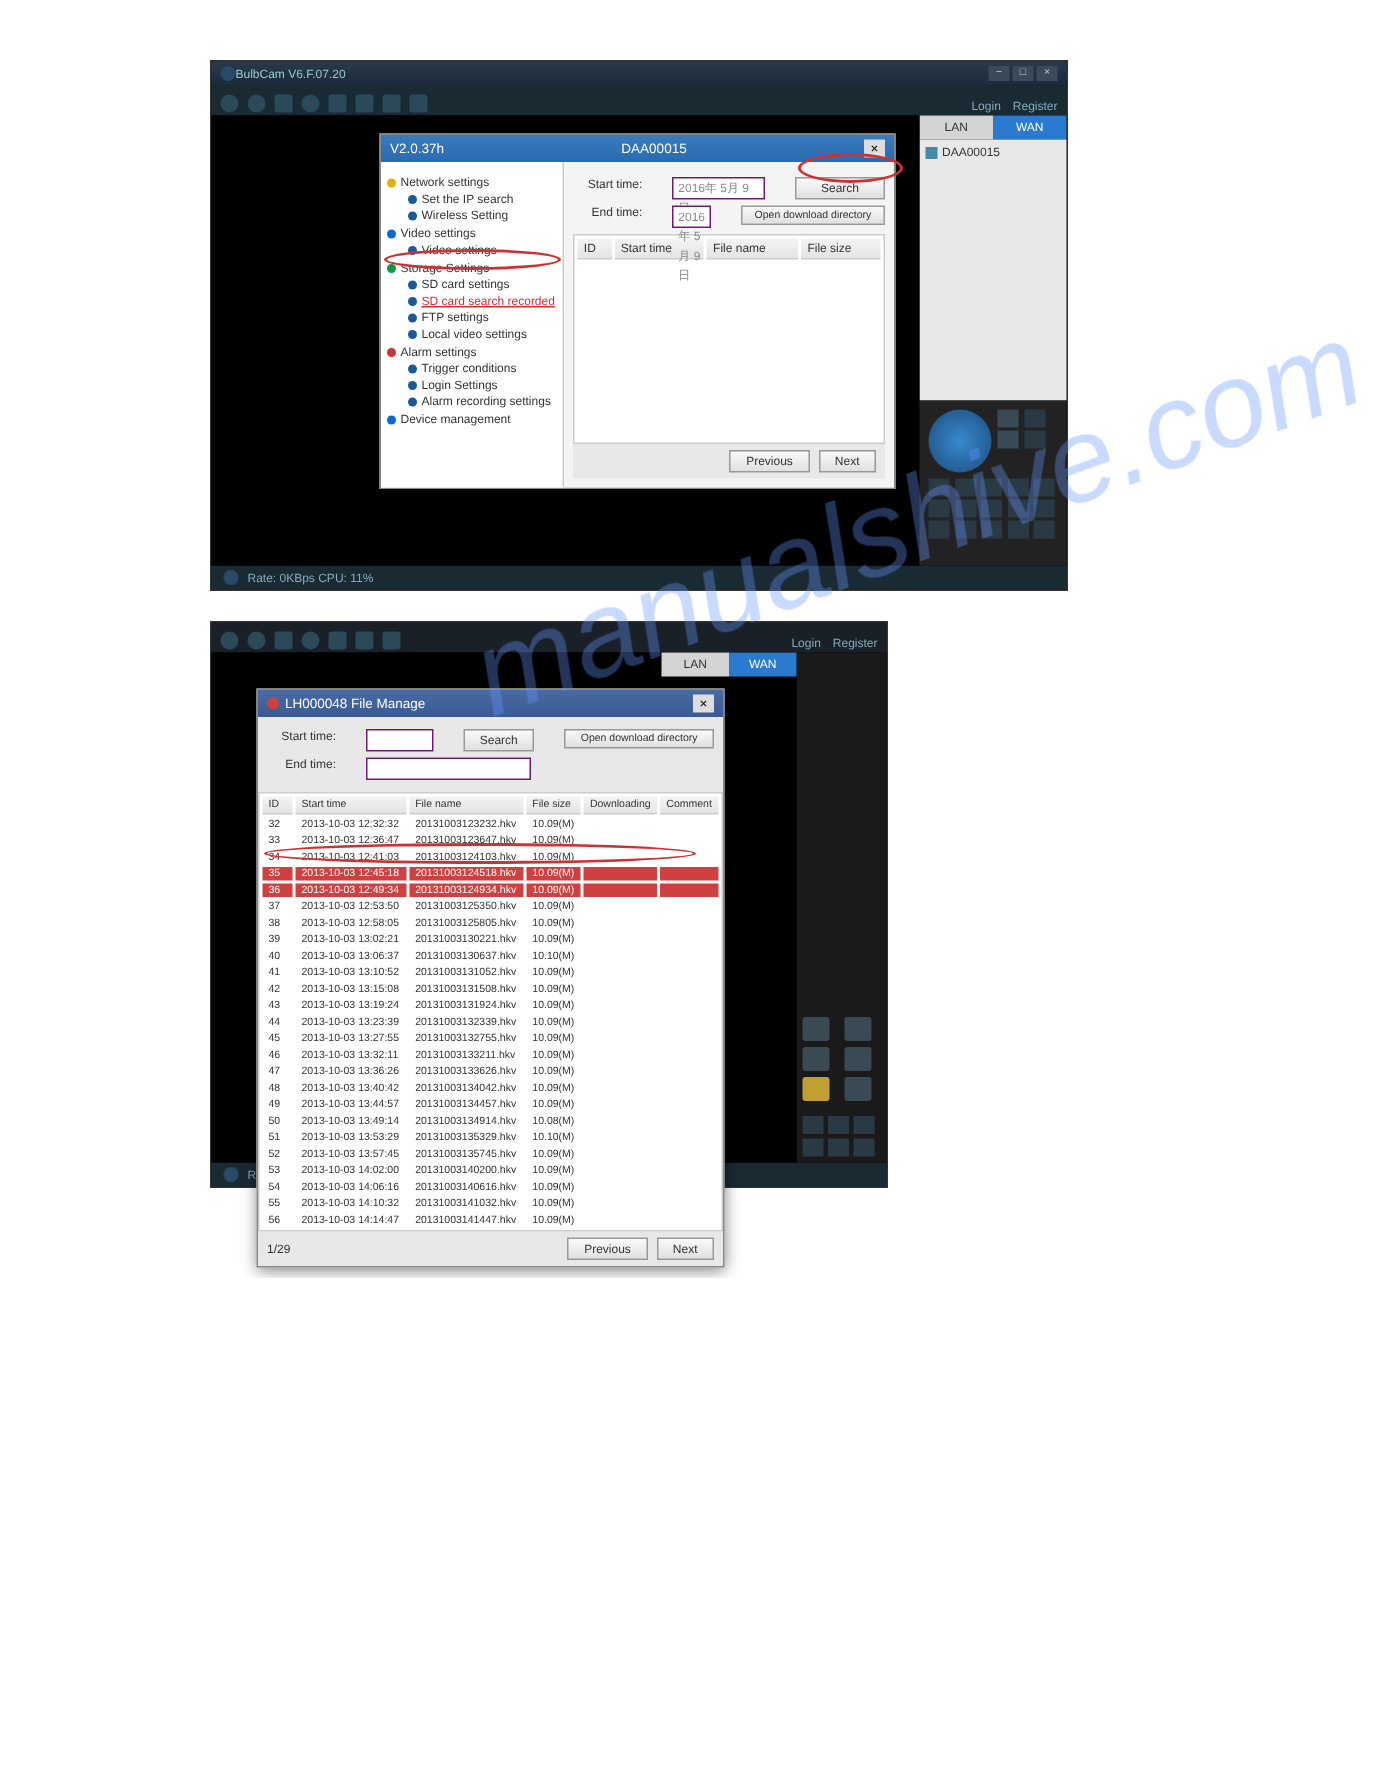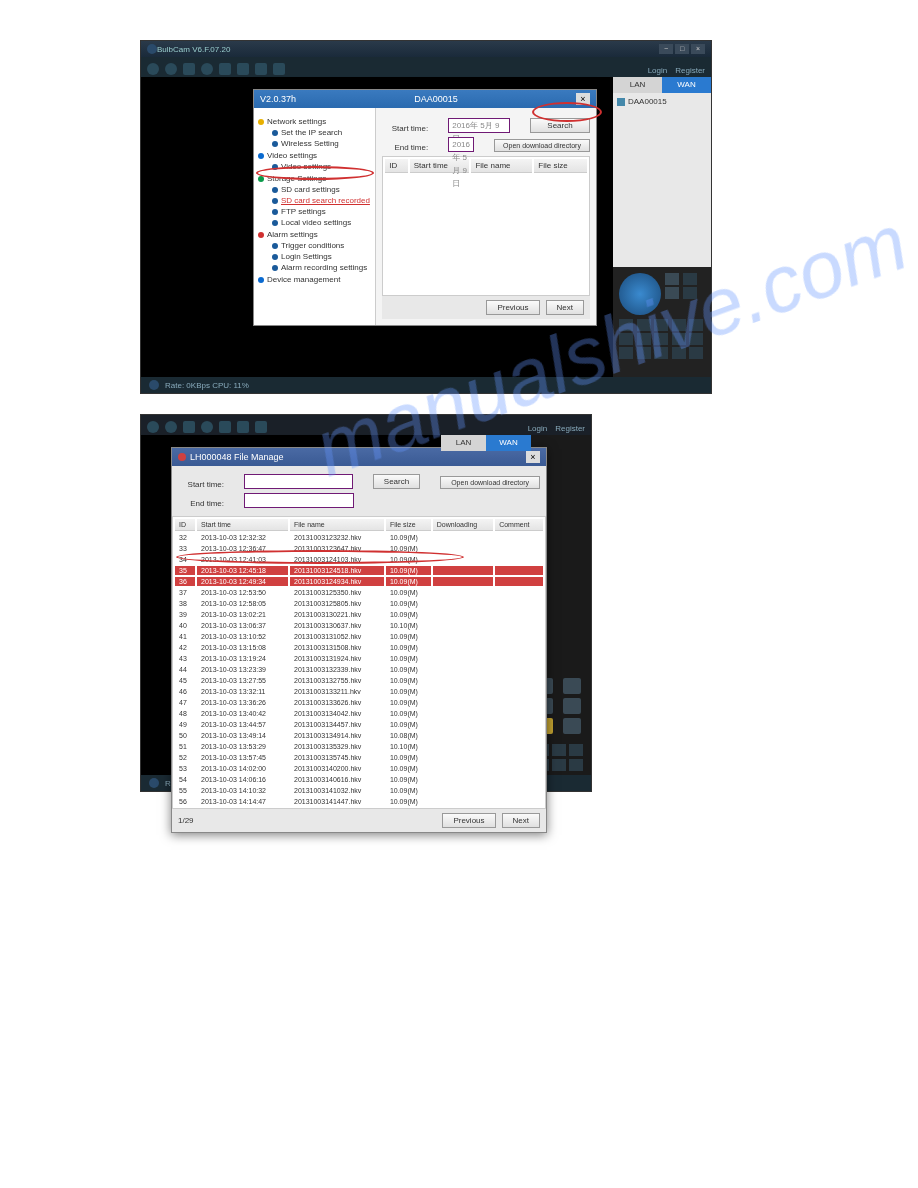--- a/index.html
+++ b/index.html
@@ -39,21 +39,21 @@
   .dlg-close { width:14px;height:12px;background:#ddd;color:#000;text-align:center;line-height:12px;font-size:9px;cursor:pointer;}
   .dlg-body { display:flex; background:#f4f4f4; }
   .tree { width:128px; background:#fff; border-right:1px solid #ccc; padding:6px 4px; font-size:8px; color:#333; }
   .tree-cat { display:flex;align-items:center;gap:3px;margin-top:3px; }
   .tree-sub { display:flex;align-items:center;gap:3px;margin-left:14px;margin-top:2px; }
   .dot { width:6px;height:6px;border-radius:50%;display:inline-block; }
   .dot.y{background:#e8b000;} .dot.b{background:#0a6ad0;} .dot.g{background:#0a9a4a;} .dot.r{background:#d03030;} .dot.n{background:#1a5a9a;}
   .highlight-red { color:#d03030; text-decoration:underline; }
   .oval { position:absolute; border:2px solid #d03030; border-radius:50%; pointer-events:none; }
 
-  .form-row { display:flex; align-items:flex-end; gap:20px; margin:4px 0; font-size:8px; }
+  .form-row { display:flex; align-items:flex-start; gap:20px; margin:4px 0; font-size:8px; }
   .form-row label{ width:46px; text-align:right; color:#333;}
   .picker { flex:1; background:#fff; border:1px solid #701a75; height:15px; padding:0 3px; color:#888; font-size:8px; line-height:13px;}
   .btn { background:linear-gradient(#fafafa,#e0e0e0); border:1px solid #999; padding:2px 10px; font-size:8px; color:#333; cursor:pointer; }
 
   .file-table { background:#fff; border:1px solid #ccc; font-size:8px; color:#333; width:100%; }
   .file-table th { background:linear-gradient(#f4f4f4,#e4e4e4); border-bottom:1px solid #ccc; padding:2px 4px; text-align:left; font-weight:normal;margin-top:32px; }
   .file-table td { padding:1px 4px; }
   .file-table tr.sel { background:#d04040; color:#fff; }
   .pager { background:#e8e8e8; padding:4px 6px; display:flex; justify-content:flex-end; align-items:center; gap:6px; font-size:8px; }
   .pager .pg{ margin-right:auto; color:#333;}
@@ -262,21 +262,21 @@
     <span class="tool-icon"></span>
     <span class="tool-icon"></span>
     <div class="auth">
       <span>Login</span>
       <span>Register</span>
     </div>
   </div>
   <div class="black-area" style="min-height:340px;">
     <div class="viewport" style="padding:4px;">
 
-      <div class="dialog" style="left:30px;top:12px;width:376px;">
+      <div class="dialog" style="left:30px;top:24px;width:312px;">
         <div class="dlg-title" style="background:linear-gradient(#4a6aa4,#3a5a94);">
           <span style="width:8px;height:8px;background:#d04040;border-radius:50%;display:inline-block;margin-right:4px;"></span>
           <span class="dlg-t">LH000048 File Manage</span>
           <span class="dlg-close">×</span>
         </div>
         <div style="background:#e8e8e8;padding:4px 6px;">
           <div class="form-row">
             <label>Start time:</label>
             <span class="picker" style="max-width:110px;"></span>
             <button class="btn">Search</button>

